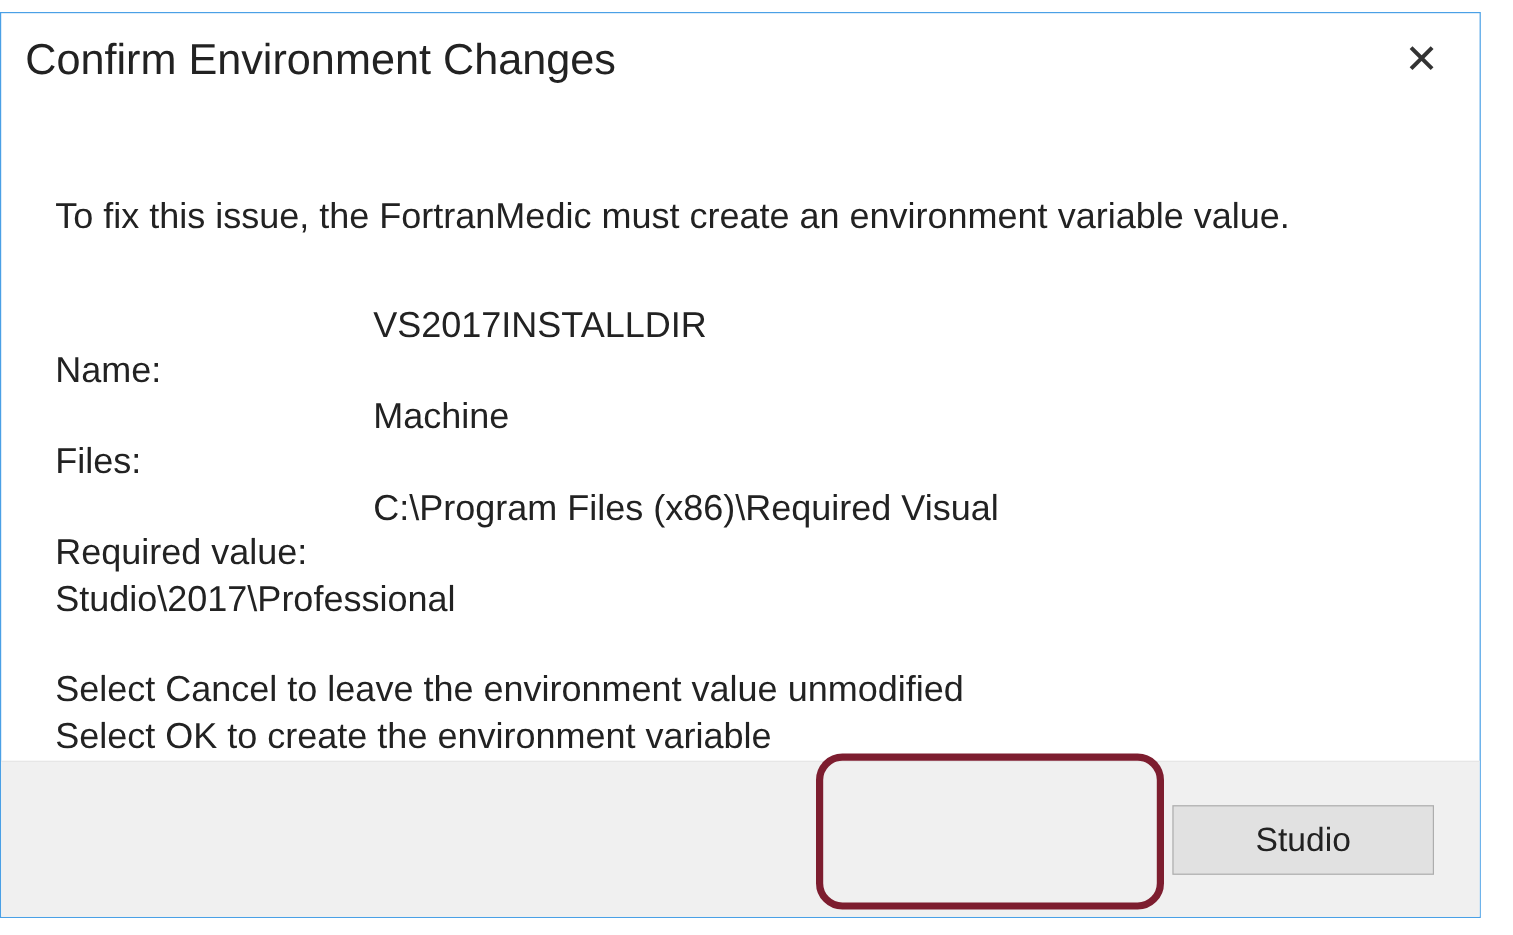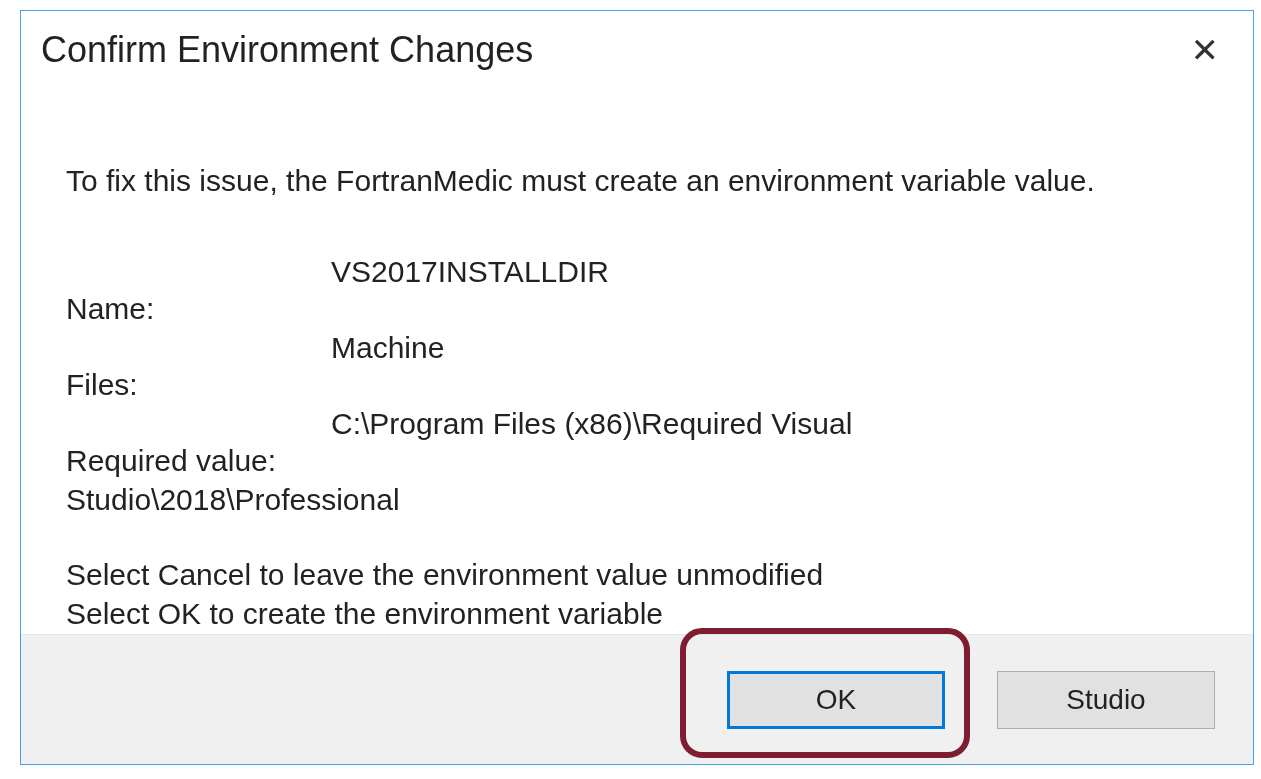--- a/index.html
+++ b/index.html
@@ -5,21 +5,21 @@
     * { box-sizing: border-box; margin: 0; padding: 0; }
     body {
       font-family: "Segoe UI", Tahoma, sans-serif;
       background: #ffffff;
       width: 1261px;
       height: 779px;
       overflow: hidden;
     }
     .dialog {
       position: absolute;
-      left: 20px;
+      left: 0;
       top: 10px;
       width: 1234px;
       height: 755px;
       border: 1px solid #4aa0e6;
       background: #ffffff;
       display: flex;
       flex-direction: column;
     }
     .title-bar {
       display: flex;
@@ -122,28 +122,27 @@
     </div>
     <div class="field-row">
       <div class="field-label">Files:</div>
       <div class="field-value">Machine</div>
     </div>
     <div class="req-block">
       <div class="field-row">
         <div class="field-label">Required value:</div>
         <div class="field-value">C:\Program Files (x86)\Required Visual</div>
       </div>
-      <div>Studio\2018\Professional</div>
+      <div>Studio\2017\Professional</div>
     </div>
 
     <div class="instructions">
       <div>Select Cancel to leave the environment value unmodified</div>
       <div>Select OK to create the environment variable</div>
     </div>
   </div>
 
   <div class="button-bar">
-    <button class="btn btn-default">OK</button>
     <button class="btn">Studio</button>
   </div>
 </div>
 
 <div class="highlight-ring"></div>
 
 </body></html>

